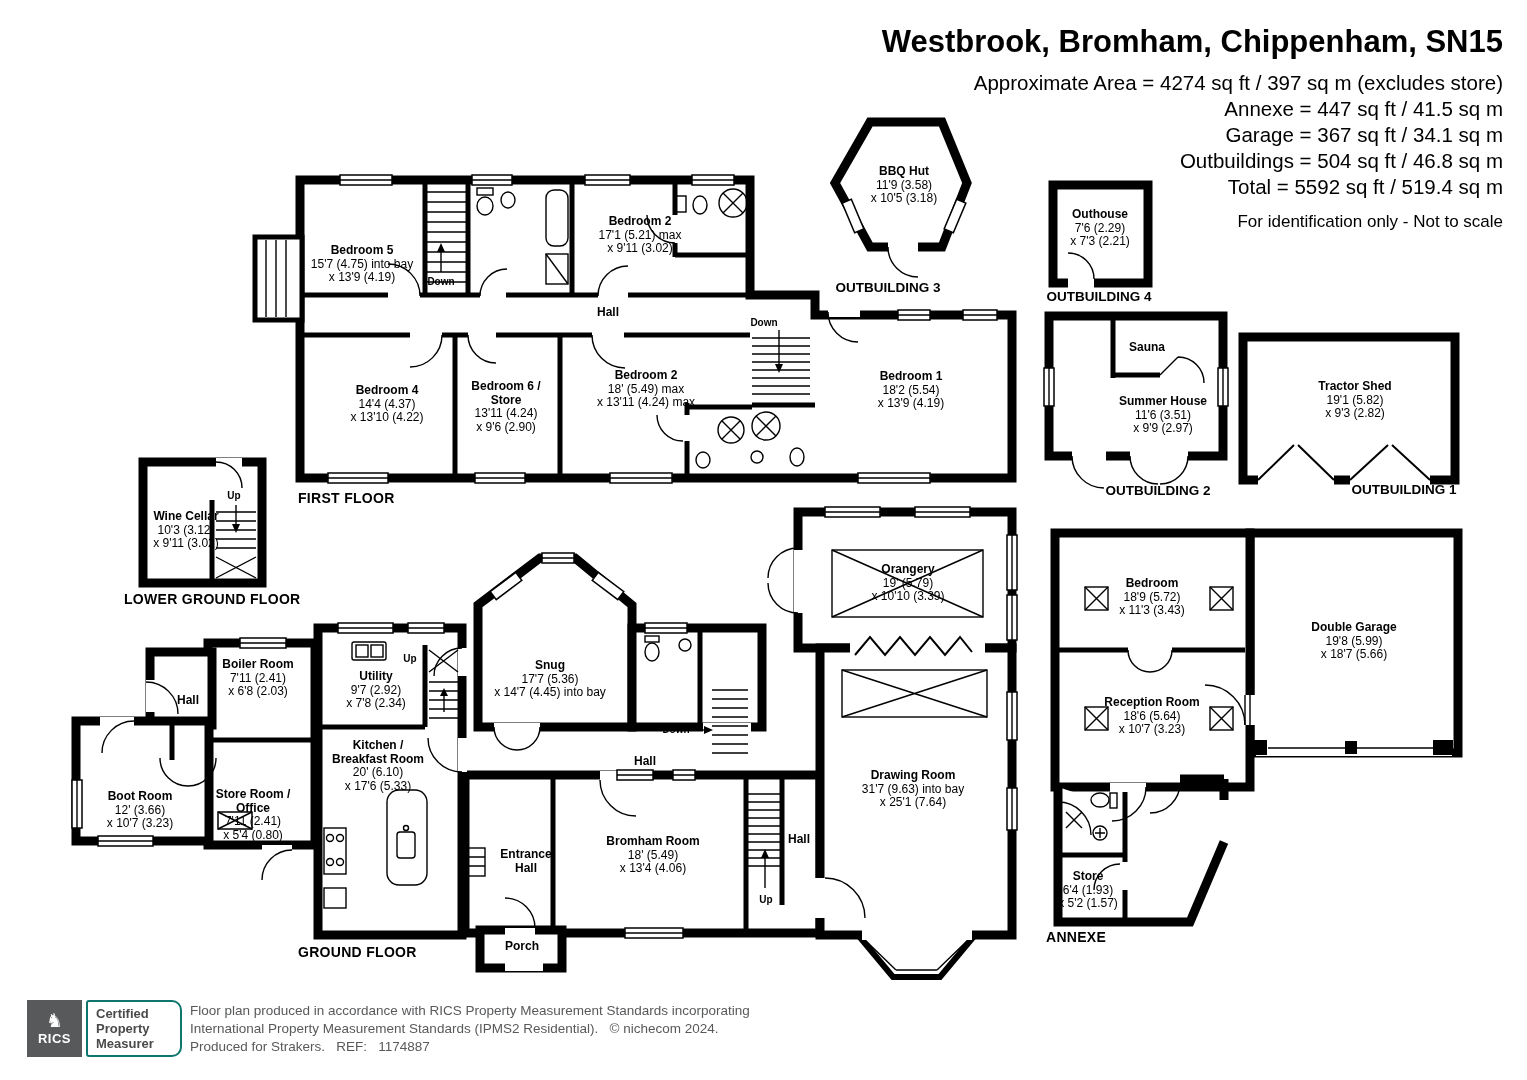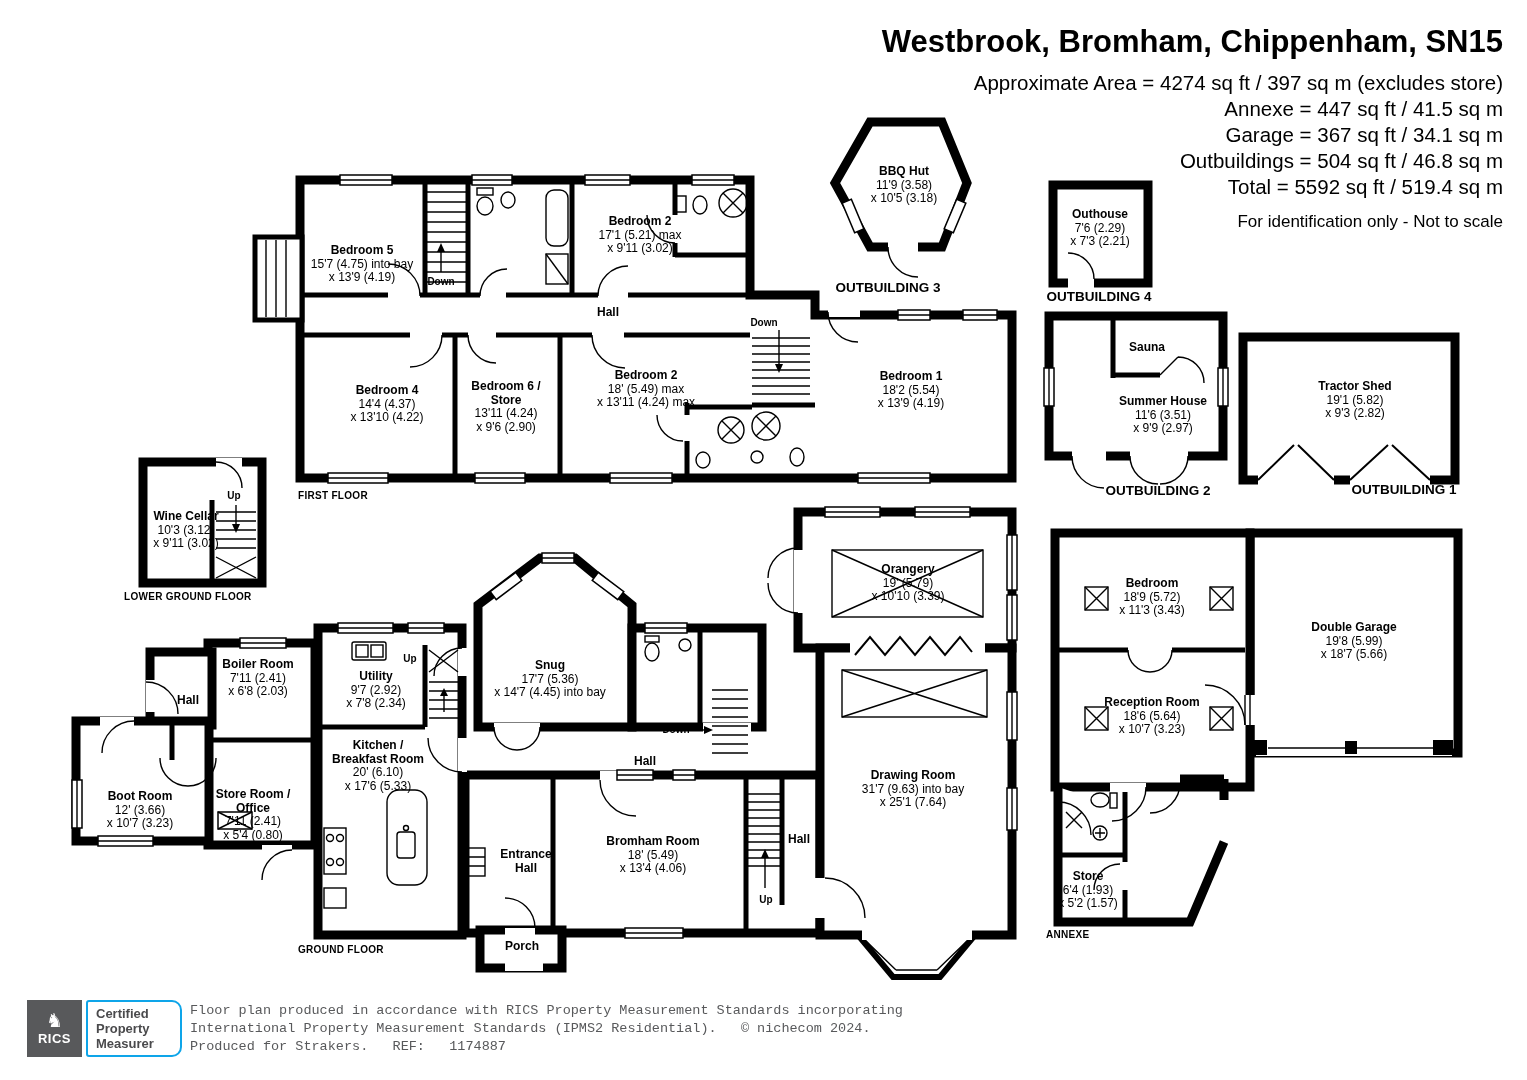--- a/index.html
+++ b/index.html
@@ -14,39 +14,39 @@
   .w5f{stroke:#000;stroke-width:5;fill:#fff}
   .w2{stroke:#000;stroke-width:2;fill:none}
   .w15{stroke:#000;stroke-width:1.4;fill:none}
   .win{fill:#fff;stroke:#000;stroke-width:1.5}
   .gap{fill:#fff;stroke:none}
   .blk{fill:#000;stroke:none}
   
   .lbl{position:absolute;transform:translate(-50%,-50%);text-align:center;
        font-size:12px;line-height:13.5px;white-space:nowrap;}
   .lbl .nm{font-weight:bold;}
-  .flr{position:absolute;font-weight:bold;font-size:10px;letter-spacing:.3px;}
+  .flr{position:absolute;font-weight:bold;font-size:14px;letter-spacing:.3px;}
   .ob{position:absolute;transform:translate(-50%,-50%);font-weight:bold;font-size:13.5px;white-space:nowrap;}
   .st{position:absolute;transform:translate(-50%,-50%);font-weight:bold;font-size:10px;white-space:nowrap;}
   
   #header{position:absolute;top:24px;right:24px;text-align:right;}
   #header .title{font-size:31px;font-weight:bold;line-height:36px;}
   #header .area{font-size:20.5px;line-height:26px;margin-top:10px;}
   #header .disc{font-size:17px;margin-top:12px;}
   
   #rics-box{position:absolute;left:27px;top:1000px;width:55px;height:57px;background:#58595b;
             display:flex;flex-direction:column;align-items:center;justify-content:center;}
   #rics-box .lion{color:#fff;font-size:19px;line-height:20px;}
   #rics-box .rics-t{color:#fff;font-weight:bold;font-size:13px;letter-spacing:.5px;}
-  #cert-box{position:absolute;left:86px;top:1000px;width:96px;height:57px;border:2px solid #0ea5e9;
+  #cert-box{position:absolute;left:86px;top:1000px;width:96px;height:57px;border:2px solid #0f766e;
             border-radius:3px 10px 10px 3px;box-sizing:border-box;display:flex;flex-direction:column;
             justify-content:center;padding-left:8px;background:#fff;}
   #cert-box div{font-weight:bold;font-size:13px;line-height:15px;color:#4a4a4c;}
   #fp-lines{position:absolute;left:190px;top:1002px;font-size:13.5px;line-height:18px;color:#58595b;}
-  #fp-lines div{white-space:pre-wrap;font-family:Liberation Mono, monospace;}
+  #fp-lines div{white-space:pre-wrap;}
 </style>
 </head>
 <body>
 
 <div id="stage">
 
 <svg width="1527" height="1080" viewBox="0 0 1527 1080">
 
   <g>
     <path class="w9f" d="M300,180 H750 V295 H815 V315 H1012 V478 H300 Z"></path>

